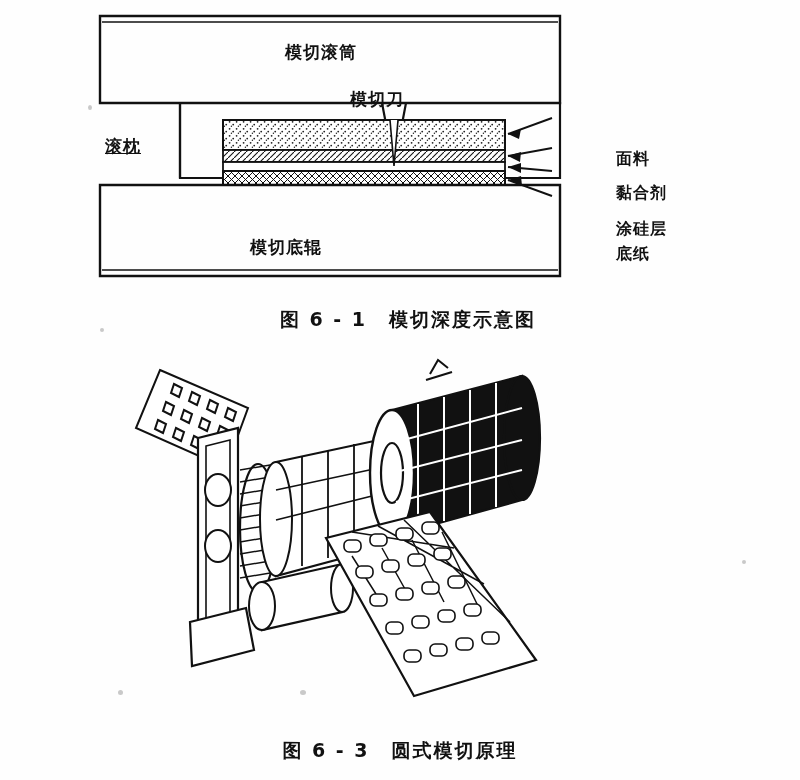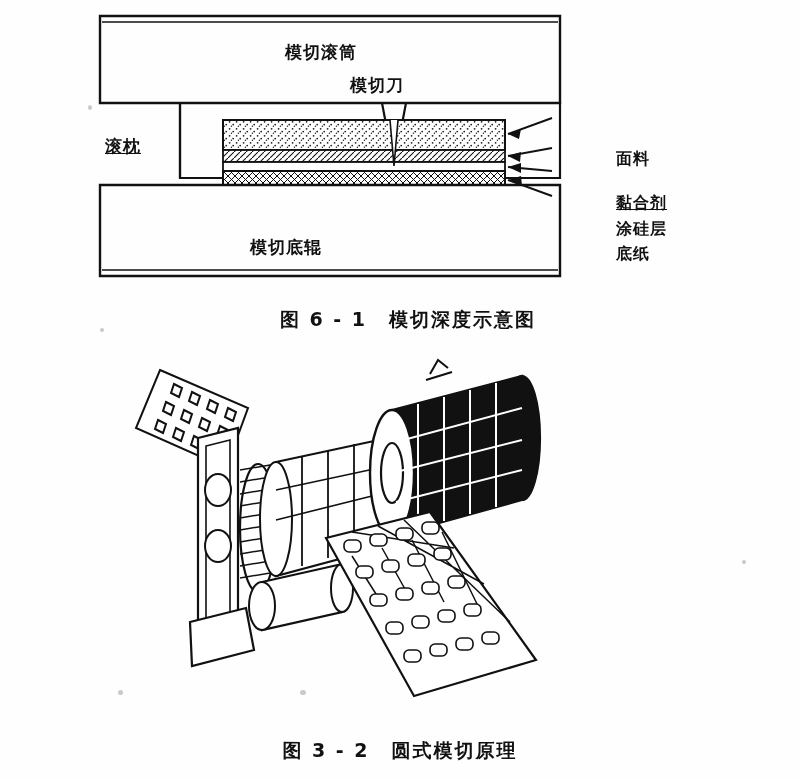--- a/index.html
+++ b/index.html
@@ -33,35 +33,35 @@
 
   .fig1-label {
     position: absolute;
     font-size: 17px;
     font-weight: 700;
     letter-spacing: 1px;
     white-space: nowrap;
     color: #111;
   }
   #lbl-drum   { left: 185px; top: 33px; margin-left: 40px; }
-  #lbl-knife  { left: 290px; top: 66px; }
+  #lbl-knife  { left: 290px; top: 80px; }
   #lbl-anvilbar { left: 45px;  top: 127px; text-decoration: underline; }
   #lbl-bottomroll { left: 190px; top: 228px; }
 
   .side-label {
     position: absolute;
     font-size: 16px;
     font-weight: 700;
     letter-spacing: 1px;
     white-space: nowrap;
     color: #111;
     margin-top: 41px;
   }
   #lbl-face  { left: 556px; top: 100px; }
-  #lbl-adh   { left: 556px; top: 144px; text-decoration: underline; }
+  #lbl-adh   { left: 556px; top: 134px; }
   #lbl-sil   { left: 556px; top: 170px; }
   #lbl-liner { left: 556px; top: 195px; }
 
   
   .caption {
     position: absolute;
     width: 100%;
     text-align: center;
     font-size: 19px;
     font-weight: 700;
@@ -253,21 +253,21 @@
             <rect x="326" y="288" width="17" height="12" rx="5"></rect>
             <rect x="352" y="282" width="17" height="12" rx="5"></rect>
           </g>
         </g>
 
       </g>
     </svg>
   </div>
 
   <div class="caption" id="cap2">
-    <span class="cap-num">图 3 - 2</span><span>圆式模切原理</span>
+    <span class="cap-num">图 6 - 3</span><span>圆式模切原理</span>
   </div>
 
   <div class="speck" style="left:88px;top:105px;width:4px;height:5px;"></div>
   <div class="speck" style="left:100px;top:328px;width:4px;height:4px;"></div>
   <div class="speck" style="left:118px;top:690px;width:5px;height:5px;"></div>
   <div class="speck" style="left:300px;top:690px;width:6px;height:5px;"></div>
   <div class="speck" style="left:742px;top:560px;width:4px;height:4px;"></div>
 
 </div>
 

